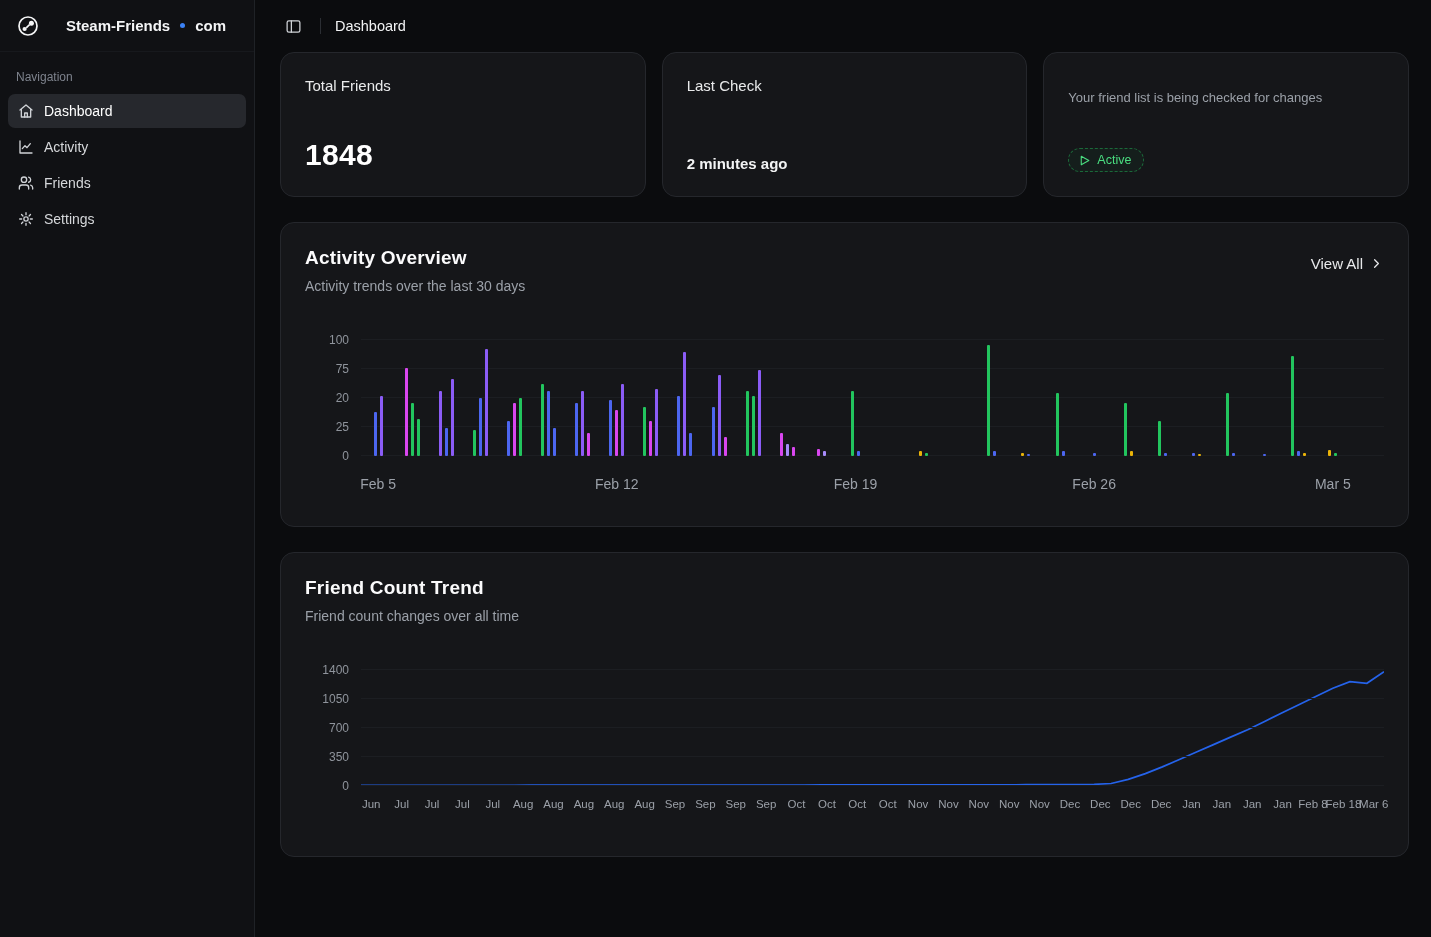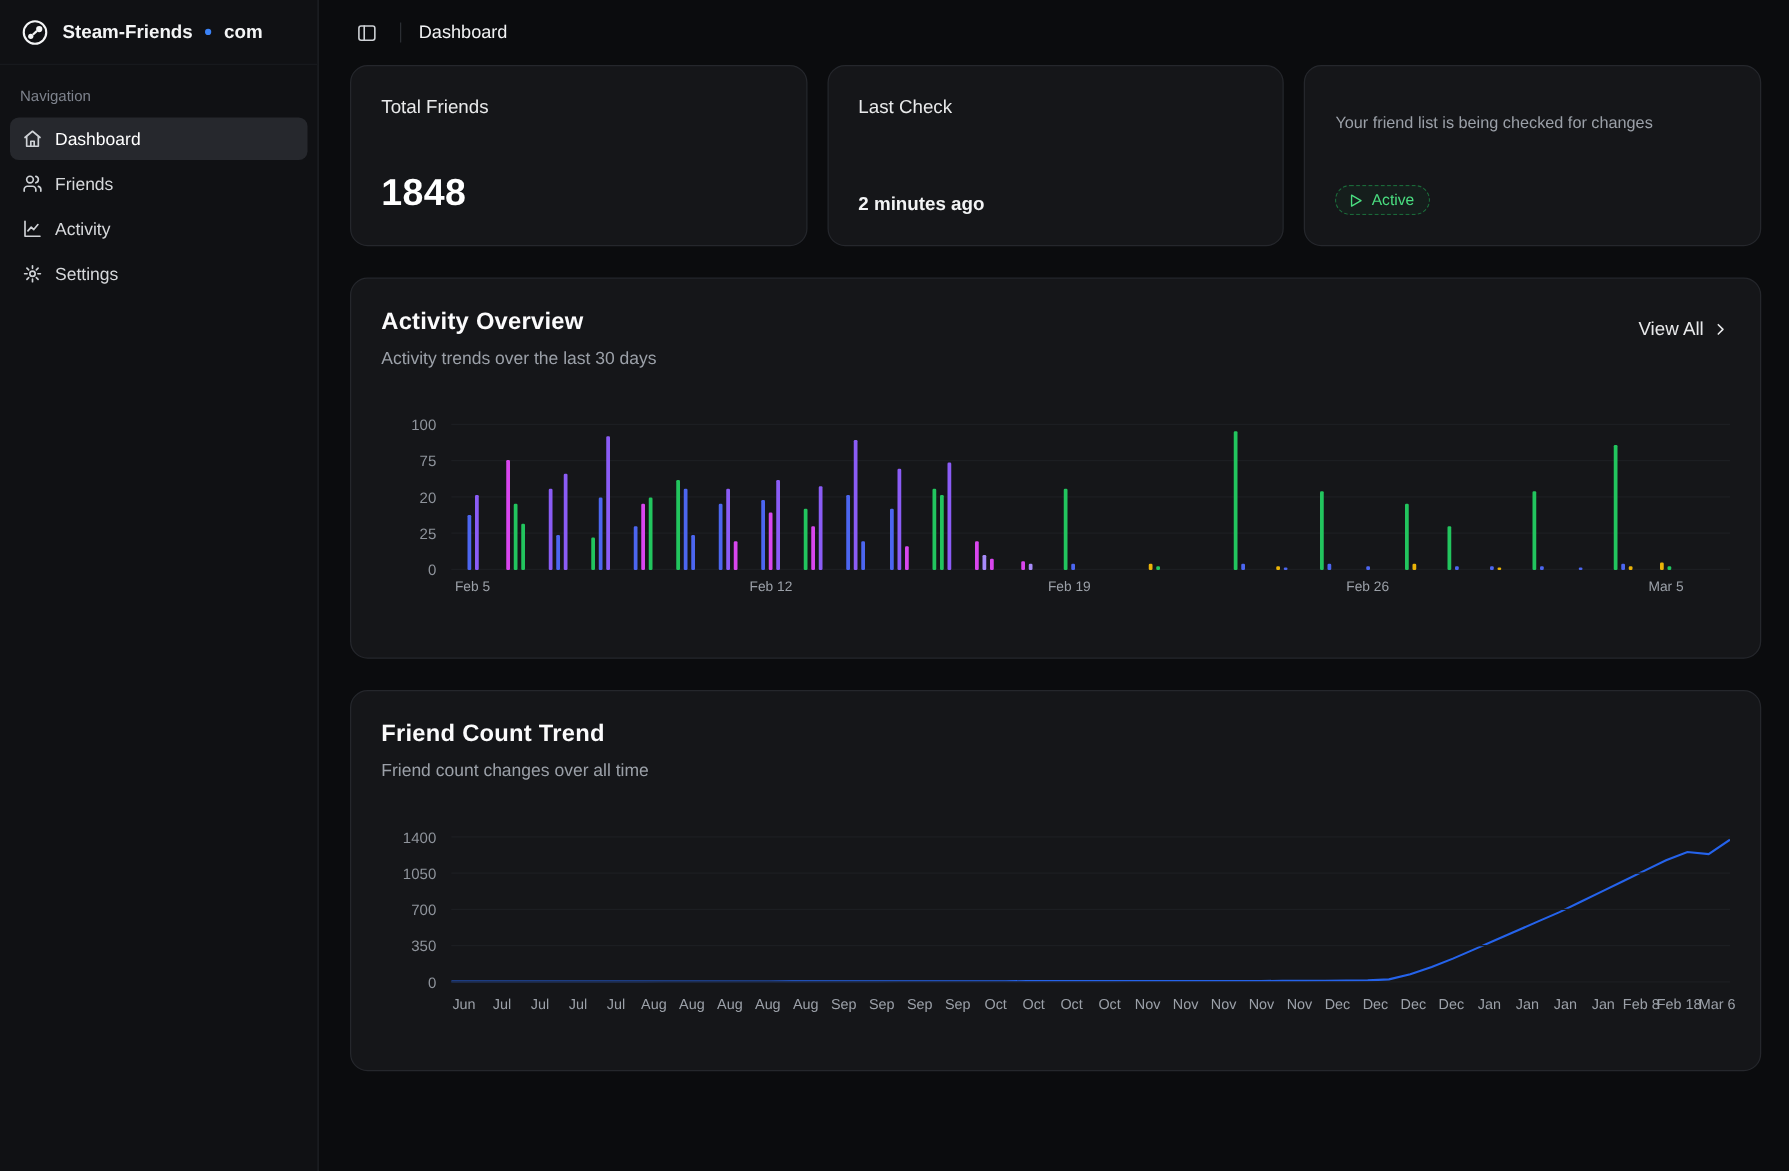--- a/index.html
+++ b/index.html
@@ -6,21 +6,21 @@
   html,body { margin:0; padding:0; }
   body {
     width:1431px; height:937px; overflow:hidden;
     background:#0b0c0e; color:#ecedee;
     font-family:"Liberation Sans","DejaVu Sans",sans-serif;
     display:flex;
   }
   
   .sidebar { width:255px; min-width:255px; background:#101114; border-right:1px solid #1f2226; display:flex; flex-direction:column; }
   .sidebar-header { height:52px; display:flex; align-items:center; gap:10px; padding:0 16px; border-bottom:1px solid #17191d; }
-  .brand { display:flex; align-items:center; gap:8px; font-weight:700; font-size:15px; color:#f4f5f6; }
+  .brand { display:flex; align-items:center; gap:8px; font-weight:700; font-size:15px; color:#f4f5f6;margin-left:16px; }
   .brand .dot { width:5px; height:5px; border-radius:50%; display:inline-block; margin:0 2px; }
   .nav-section-label { padding:18px 16px 8px; font-size:12px; color:#7e838d; }
   .nav-item { display:flex; align-items:center; gap:10px; height:34px; padding:0 10px; margin:2px 8px; border-radius:7px; font-size:14px; color:#d6d8db; cursor:pointer; }
   .nav-item.active { background:#26282d; color:#ffffff; }
   .nav-item .icon, .icon16 { width:16px; height:16px; display:inline-flex; }
   .nav-item svg { stroke:#cfd2d6; }
   
   .main { flex:1; display:flex; flex-direction:column; min-width:0; }
   .topbar { height:52px; display:flex; align-items:center; gap:14px; padding:0 25px; }
   .panel-btn { width:26px; height:26px; display:flex; align-items:center; justify-content:center; border-radius:6px; cursor:pointer; }
@@ -49,21 +49,21 @@
   .chart-sub { margin-top:9px; font-size:14px; color:#9ba0a8; }
   .view-all { display:flex; align-items:center; gap:6px; font-size:15px; color:#e8e9eb; cursor:pointer; margin-top:8px; }
   .view-all svg { stroke:#e8e9eb; }
   .chart-body { display:flex; margin-top:46px; }
   .y-axis { width:56px; min-width:56px; position:relative; height:116px; }
   .ytick { position:absolute; right:12px; font-size:12px; color:#8f949c; line-height:14px; }
   .plot { position:relative; flex:1; height:116px; }
   .gridline { position:absolute; left:0; right:0; height:1px; background:#1c1e22; }
   .vbar { position:absolute; bottom:0; width:3px; border-radius:1px; }
   .x-axis { position:relative; height:24px; margin-left:56px; margin-top:4px; }
-  .xtick { position:absolute; top:4px; transform:translateX(-50%); font-size:11px; color:#9ba0a8; white-space:nowrap; }
+  .xtick { position:absolute; top:16px; transform:translateX(-50%); font-size:14px; color:#9ba0a8; white-space:nowrap; }
   .x-axis.dense .xtick { font-size:11.5px; top:8px; }
   .plot svg { position:absolute; left:0; top:0; width:100%; height:116px; }
 </style>
 </head>
 <body>
 
 <aside class="sidebar">
   <div class="sidebar-header">
     <span class="icon16" style="width:24px;height:24px;">
       <svg viewBox="0 0 24 24" width="24" height="24" fill="none" stroke="#f4f5f6" stroke-width="1.7">
@@ -89,36 +89,36 @@
           <path d="M3 10.5 L12 3 l9 7.5"></path>
             <path d="M5 9.5 V21 h14 V9.5"></path>
             <path d="M10 21 v-6 h4 v6"></path>
         </svg>
       </span>
       <span>Dashboard</span>
     </div>
     <div class="nav-item">
       <span class="icon">
         <svg viewBox="0 0 24 24" width="16" height="16" fill="none" stroke-width="2" stroke-linecap="round" stroke-linejoin="round">
+          <path d="M3 3 v18 h18"></path>
+            <path d="M6.5 14.5 l4-4.5 3 3 5-6"></path>
+        </svg>
+      </span>
+      <span>Activity</span>
+    </div>
+    <div class="nav-item">
+      <span class="icon">
+        <svg viewBox="0 0 24 24" width="16" height="16" fill="none" stroke-width="2" stroke-linecap="round" stroke-linejoin="round">
           <path d="M16 21 v-2 a4 4 0 0 0 -4 -4 H6 a4 4 0 0 0 -4 4 v2"></path>
           <circle cx="9" cy="7" r="4"></circle>
           <path d="M22 21 v-2 a4 4 0 0 0 -3 -3.87"></path>
           <path d="M16 3.13 a4 4 0 0 1 0 7.75"></path>
         </svg>
       </span>
       <span>Friends</span>
-    </div>
-    <div class="nav-item">
-      <span class="icon">
-        <svg viewBox="0 0 24 24" width="16" height="16" fill="none" stroke-width="2" stroke-linecap="round" stroke-linejoin="round">
-          <path d="M3 3 v18 h18"></path>
-            <path d="M6.5 14.5 l4-4.5 3 3 5-6"></path>
-        </svg>
-      </span>
-      <span>Activity</span>
     </div>
     <div class="nav-item">
       <span class="icon">
         <svg viewBox="0 0 24 24" width="16" height="16" fill="none" stroke-width="2" stroke-linecap="round" stroke-linejoin="round">
           <circle cx="12" cy="12" r="3.2"></circle>
           <path d="M12 2.5 v3 M12 18.5 v3 M2.5 12 h3 M18.5 12 h3 M5.3 5.3 l2.1 2.1 M16.6 16.6 l2.1 2.1 M18.7 5.3 l-2.1 2.1 M7.4 16.6 l-2.1 2.1"></path>
         </svg>
       </span>
       <span>Settings</span>
     </div>

